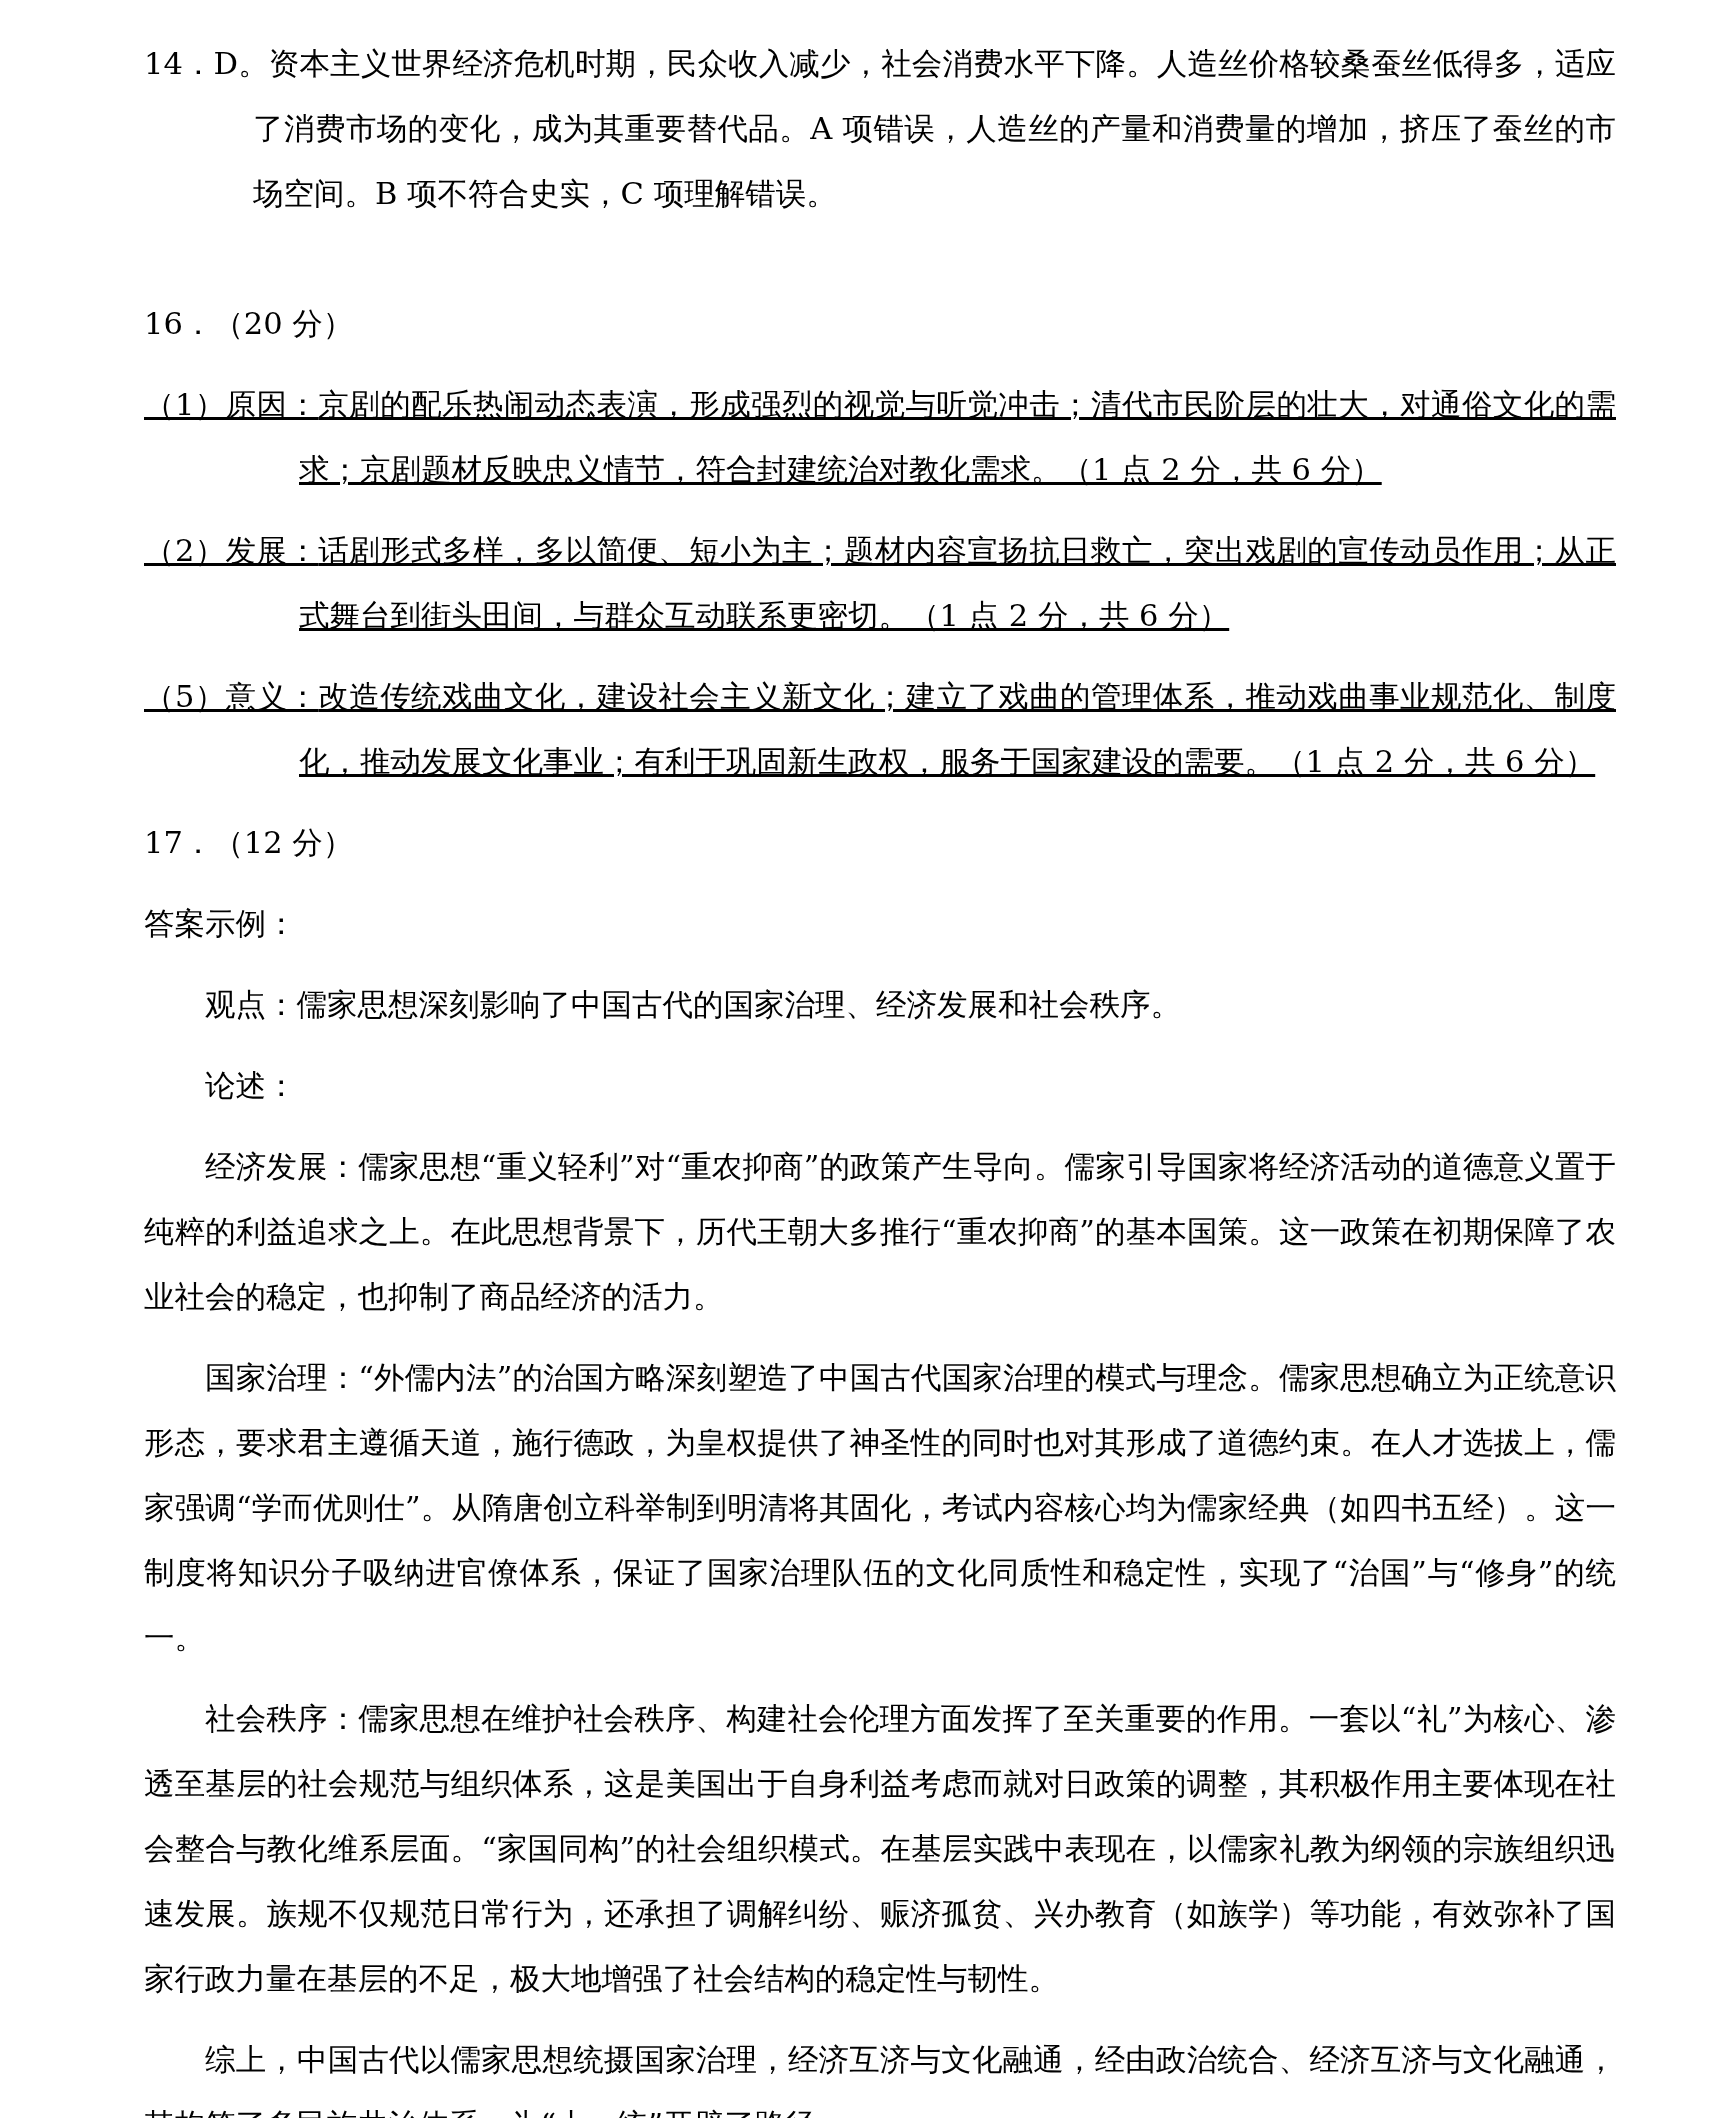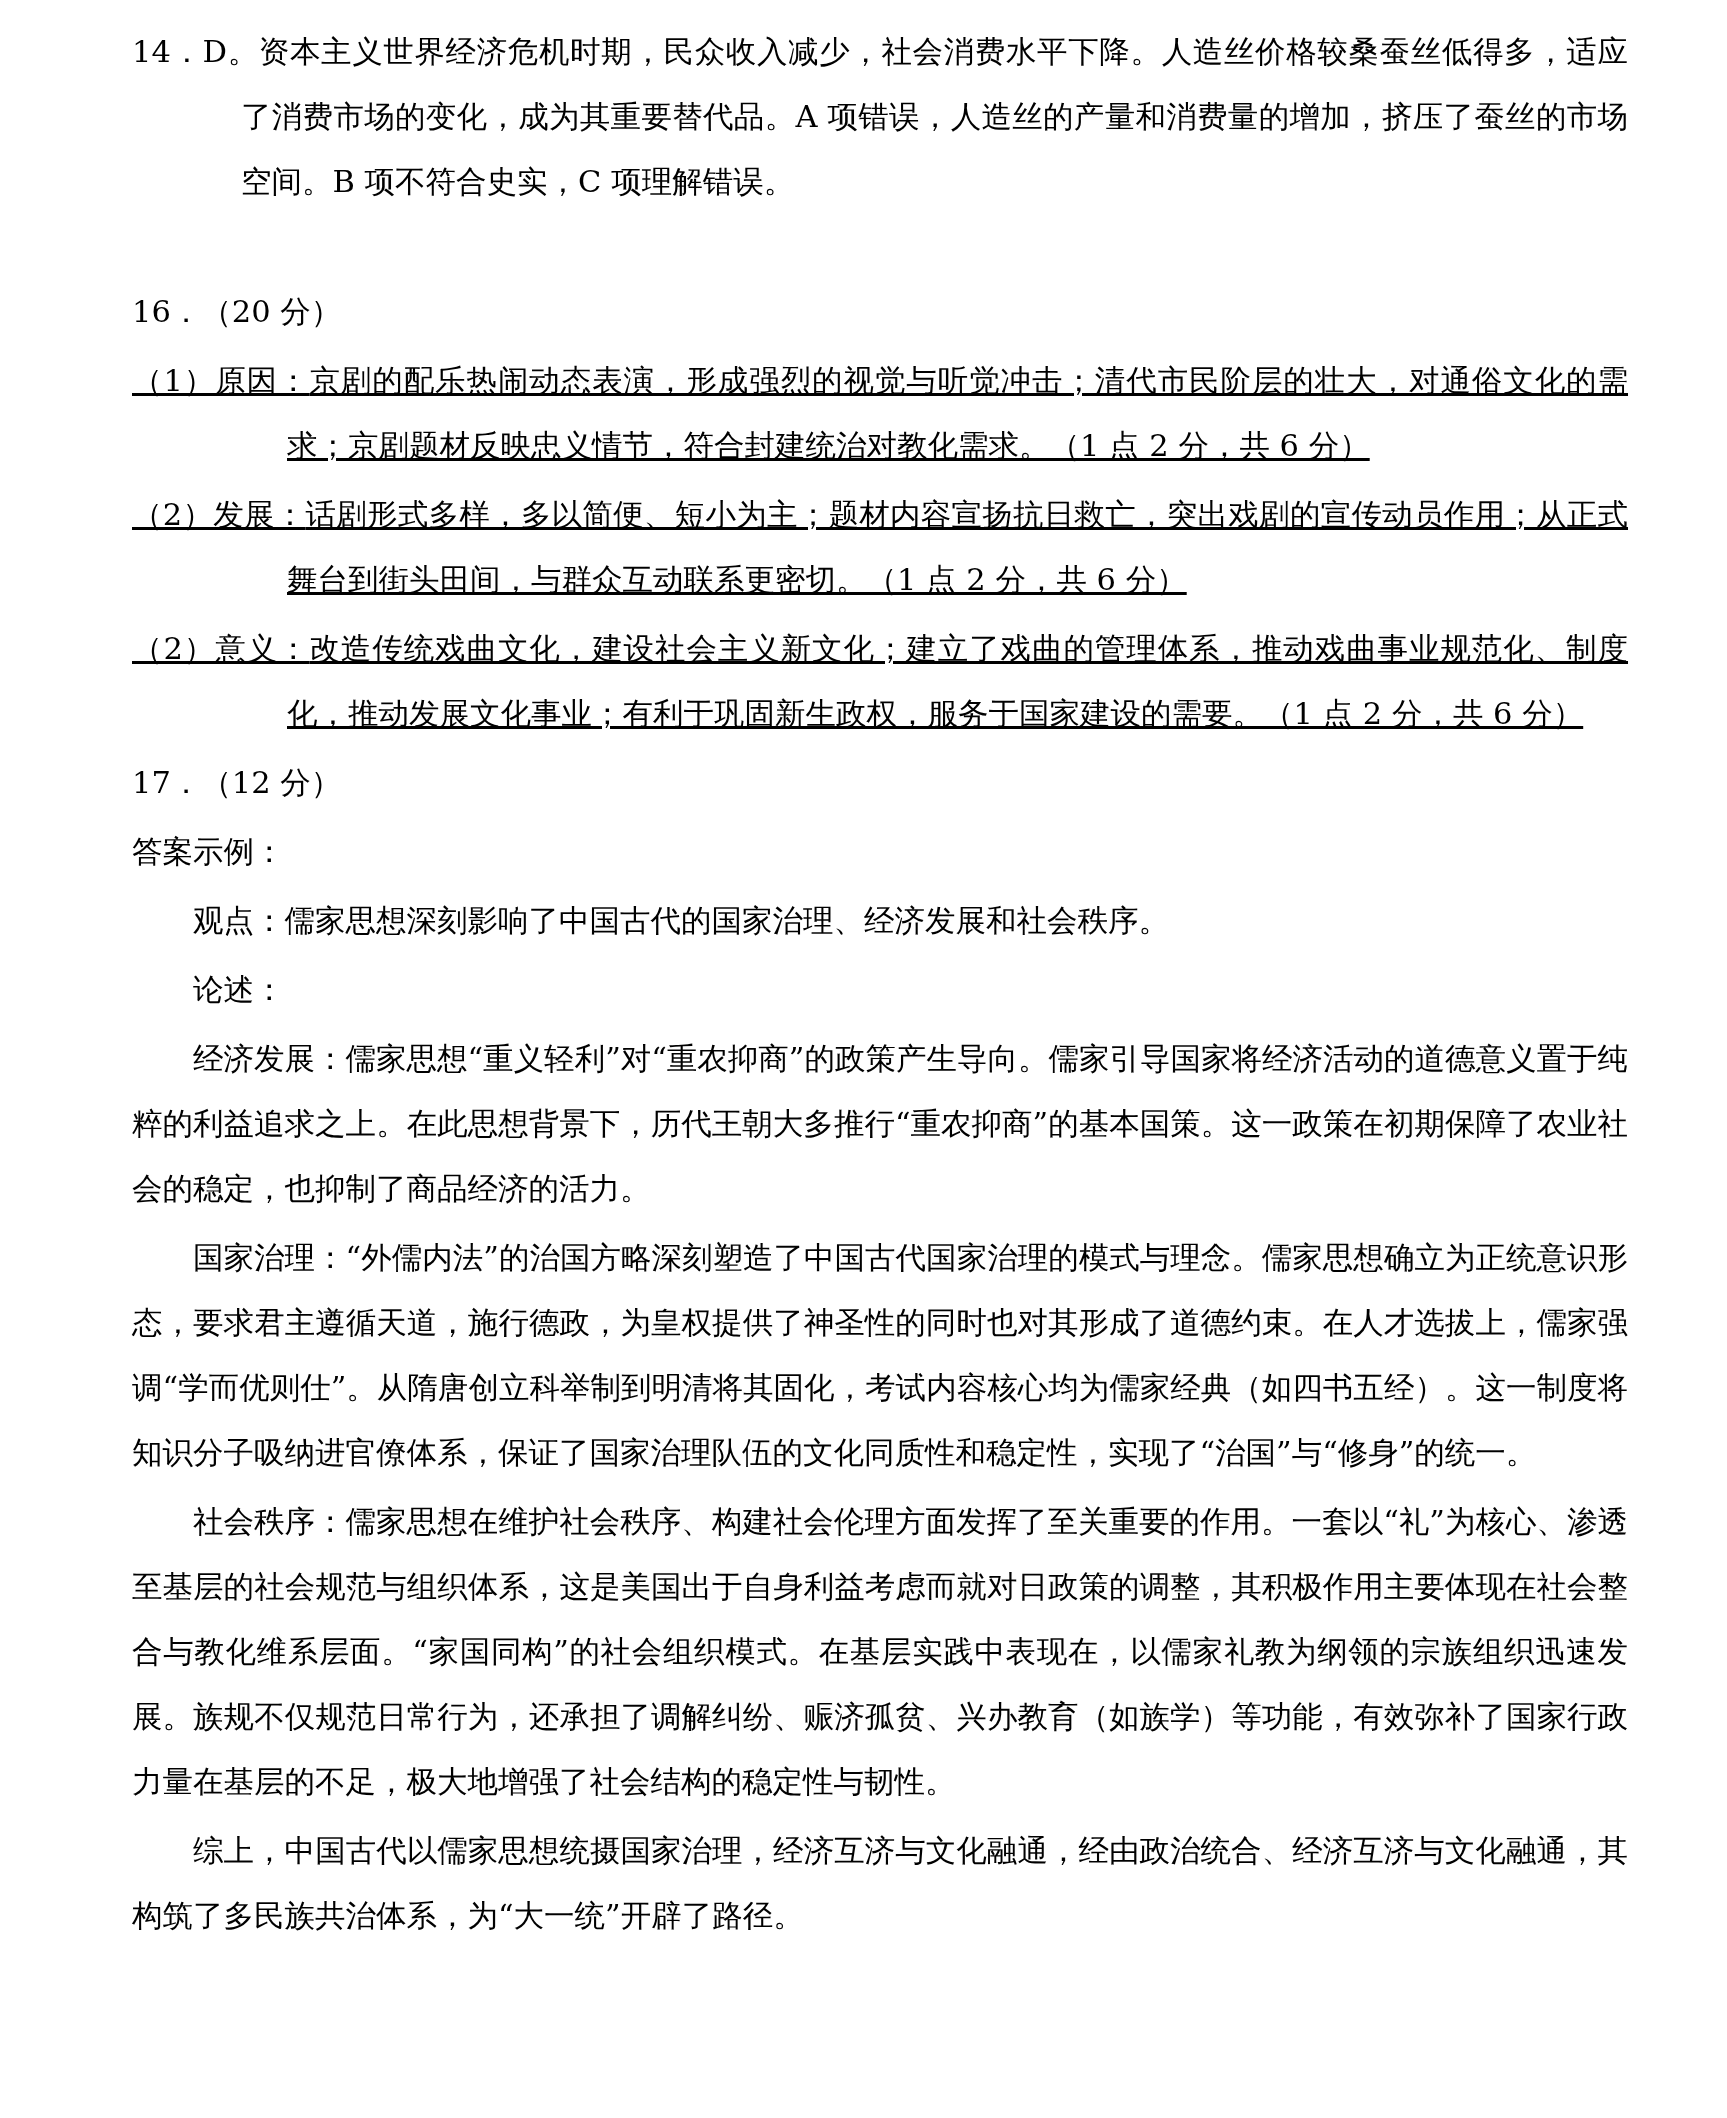--- a/index.html
+++ b/index.html
@@ -9,21 +9,21 @@
     box-sizing: border-box;
     background: #ffffff;
     color: #000000;
     font-family: "DejaVu Serif", "Liberation Serif", serif;
     font-size: 30.5px;
     line-height: 65px;
     padding: 15.2px 95px 0 128px;
     text-align: justify;
     overflow: hidden;
   }
-  .page p { margin: 4px; }
+  .page p { margin: 16px; }
   
   .hang-num { padding-left: 109px; text-indent: -109px; }
   
   .hang-sub { margin-left: 13.6px; padding-left: 155px; text-indent: -155px; text-decoration: underline; }
   
   .indent2 { text-indent: 61px; }
   .flush { text-indent: 0; }
   .gap-before { margin-top: 65px !important; }
 </style>
 </head>
@@ -33,21 +33,21 @@
 
   <p class="hang-num"><span>14．</span><span>D。</span><span>资本主义世界经济危机时期，民众收入减少，社会消费水平下降。人造丝价格较桑蚕丝低得多，适应了消费市场的变化，成为其重要替代品。A 项错误，人造丝的产量和消费量的增加，挤压了蚕丝的市场空间。B 项不符合史实，C 项理解错误。</span></p>
 
 
   <p class="flush gap-before">16．（20 分）</p>
 
   <p class="hang-sub"><span>（1）原因：</span><span>京剧的配乐热闹动态表演，形成强烈的视觉与听觉冲击；清代市民阶层的壮大，对通俗文化的需求；京剧题材反映忠义情节，符合封建统治对教化需求。（1 点 2 分，共 6 分）</span></p>
 
   <p class="hang-sub"><span>（2）发展：</span><span>话剧形式多样，多以简便、短小为主；题材内容宣扬抗日救亡，突出戏剧的宣传动员作用；从正式舞台到街头田间，与群众互动联系更密切。（1 点 2 分，共 6 分）</span></p>
 
-  <p class="hang-sub"><span>（2）意义：</span><span>改造传统戏曲文化，建设社会主义新文化；建立了戏曲的管理体系，推动戏曲事业规范化、制度化，推动发展文化事业；有利于巩固新生政权，服务于国家建设的需要。（1 点 2 分，共 6 分）</span></p>
+  <p class="hang-sub"><span>（5）意义：</span><span>改造传统戏曲文化，建设社会主义新文化；建立了戏曲的管理体系，推动戏曲事业规范化、制度化，推动发展文化事业；有利于巩固新生政权，服务于国家建设的需要。（1 点 2 分，共 6 分）</span></p>
 
   <p class="flush">17．（12 分）</p>
 
   <p class="flush">答案示例：</p>
 
   <p class="indent2">观点：儒家思想深刻影响了中国古代的国家治理、经济发展和社会秩序。</p>
 
   <p class="indent2">论述：</p>
 
   <p class="indent2">经济发展：儒家思想“重义轻利”对“重农抑商”的政策产生导向。儒家引导国家将经济活动的道德意义置于纯粹的利益追求之上。在此思想背景下，历代王朝大多推行“重农抑商”的基本国策。这一政策在初期保障了农业社会的稳定，也抑制了商品经济的活力。</p>

